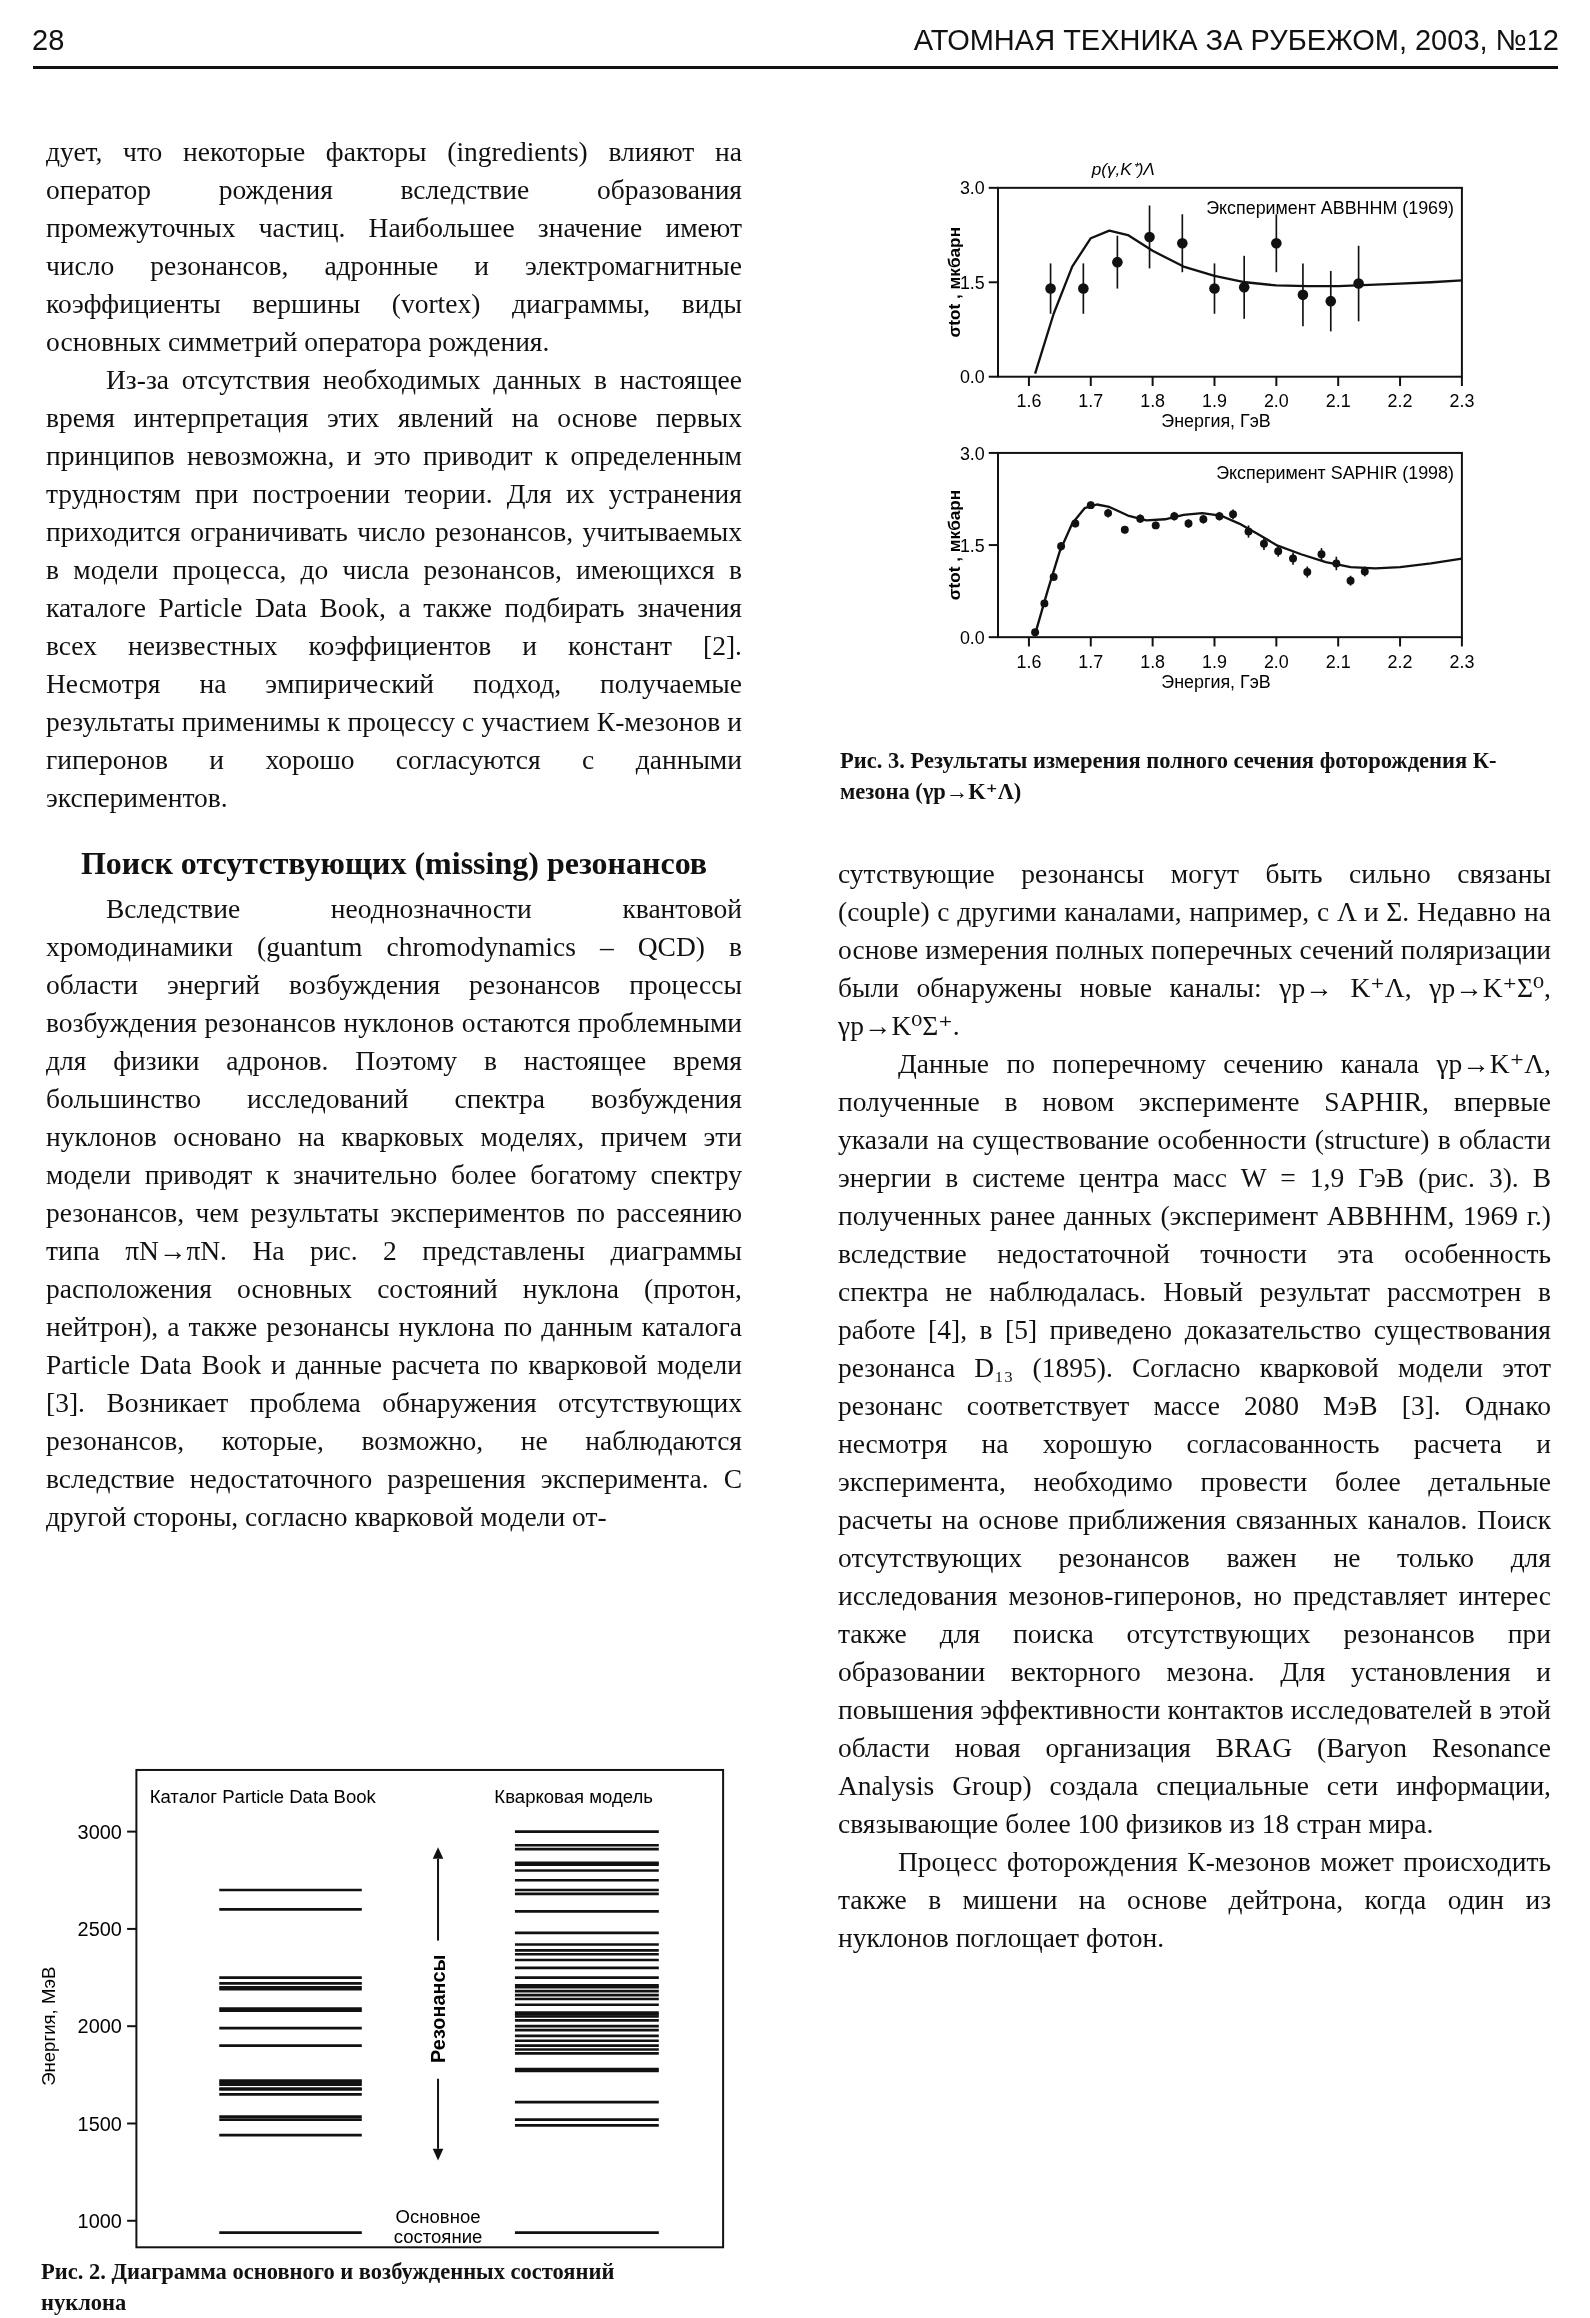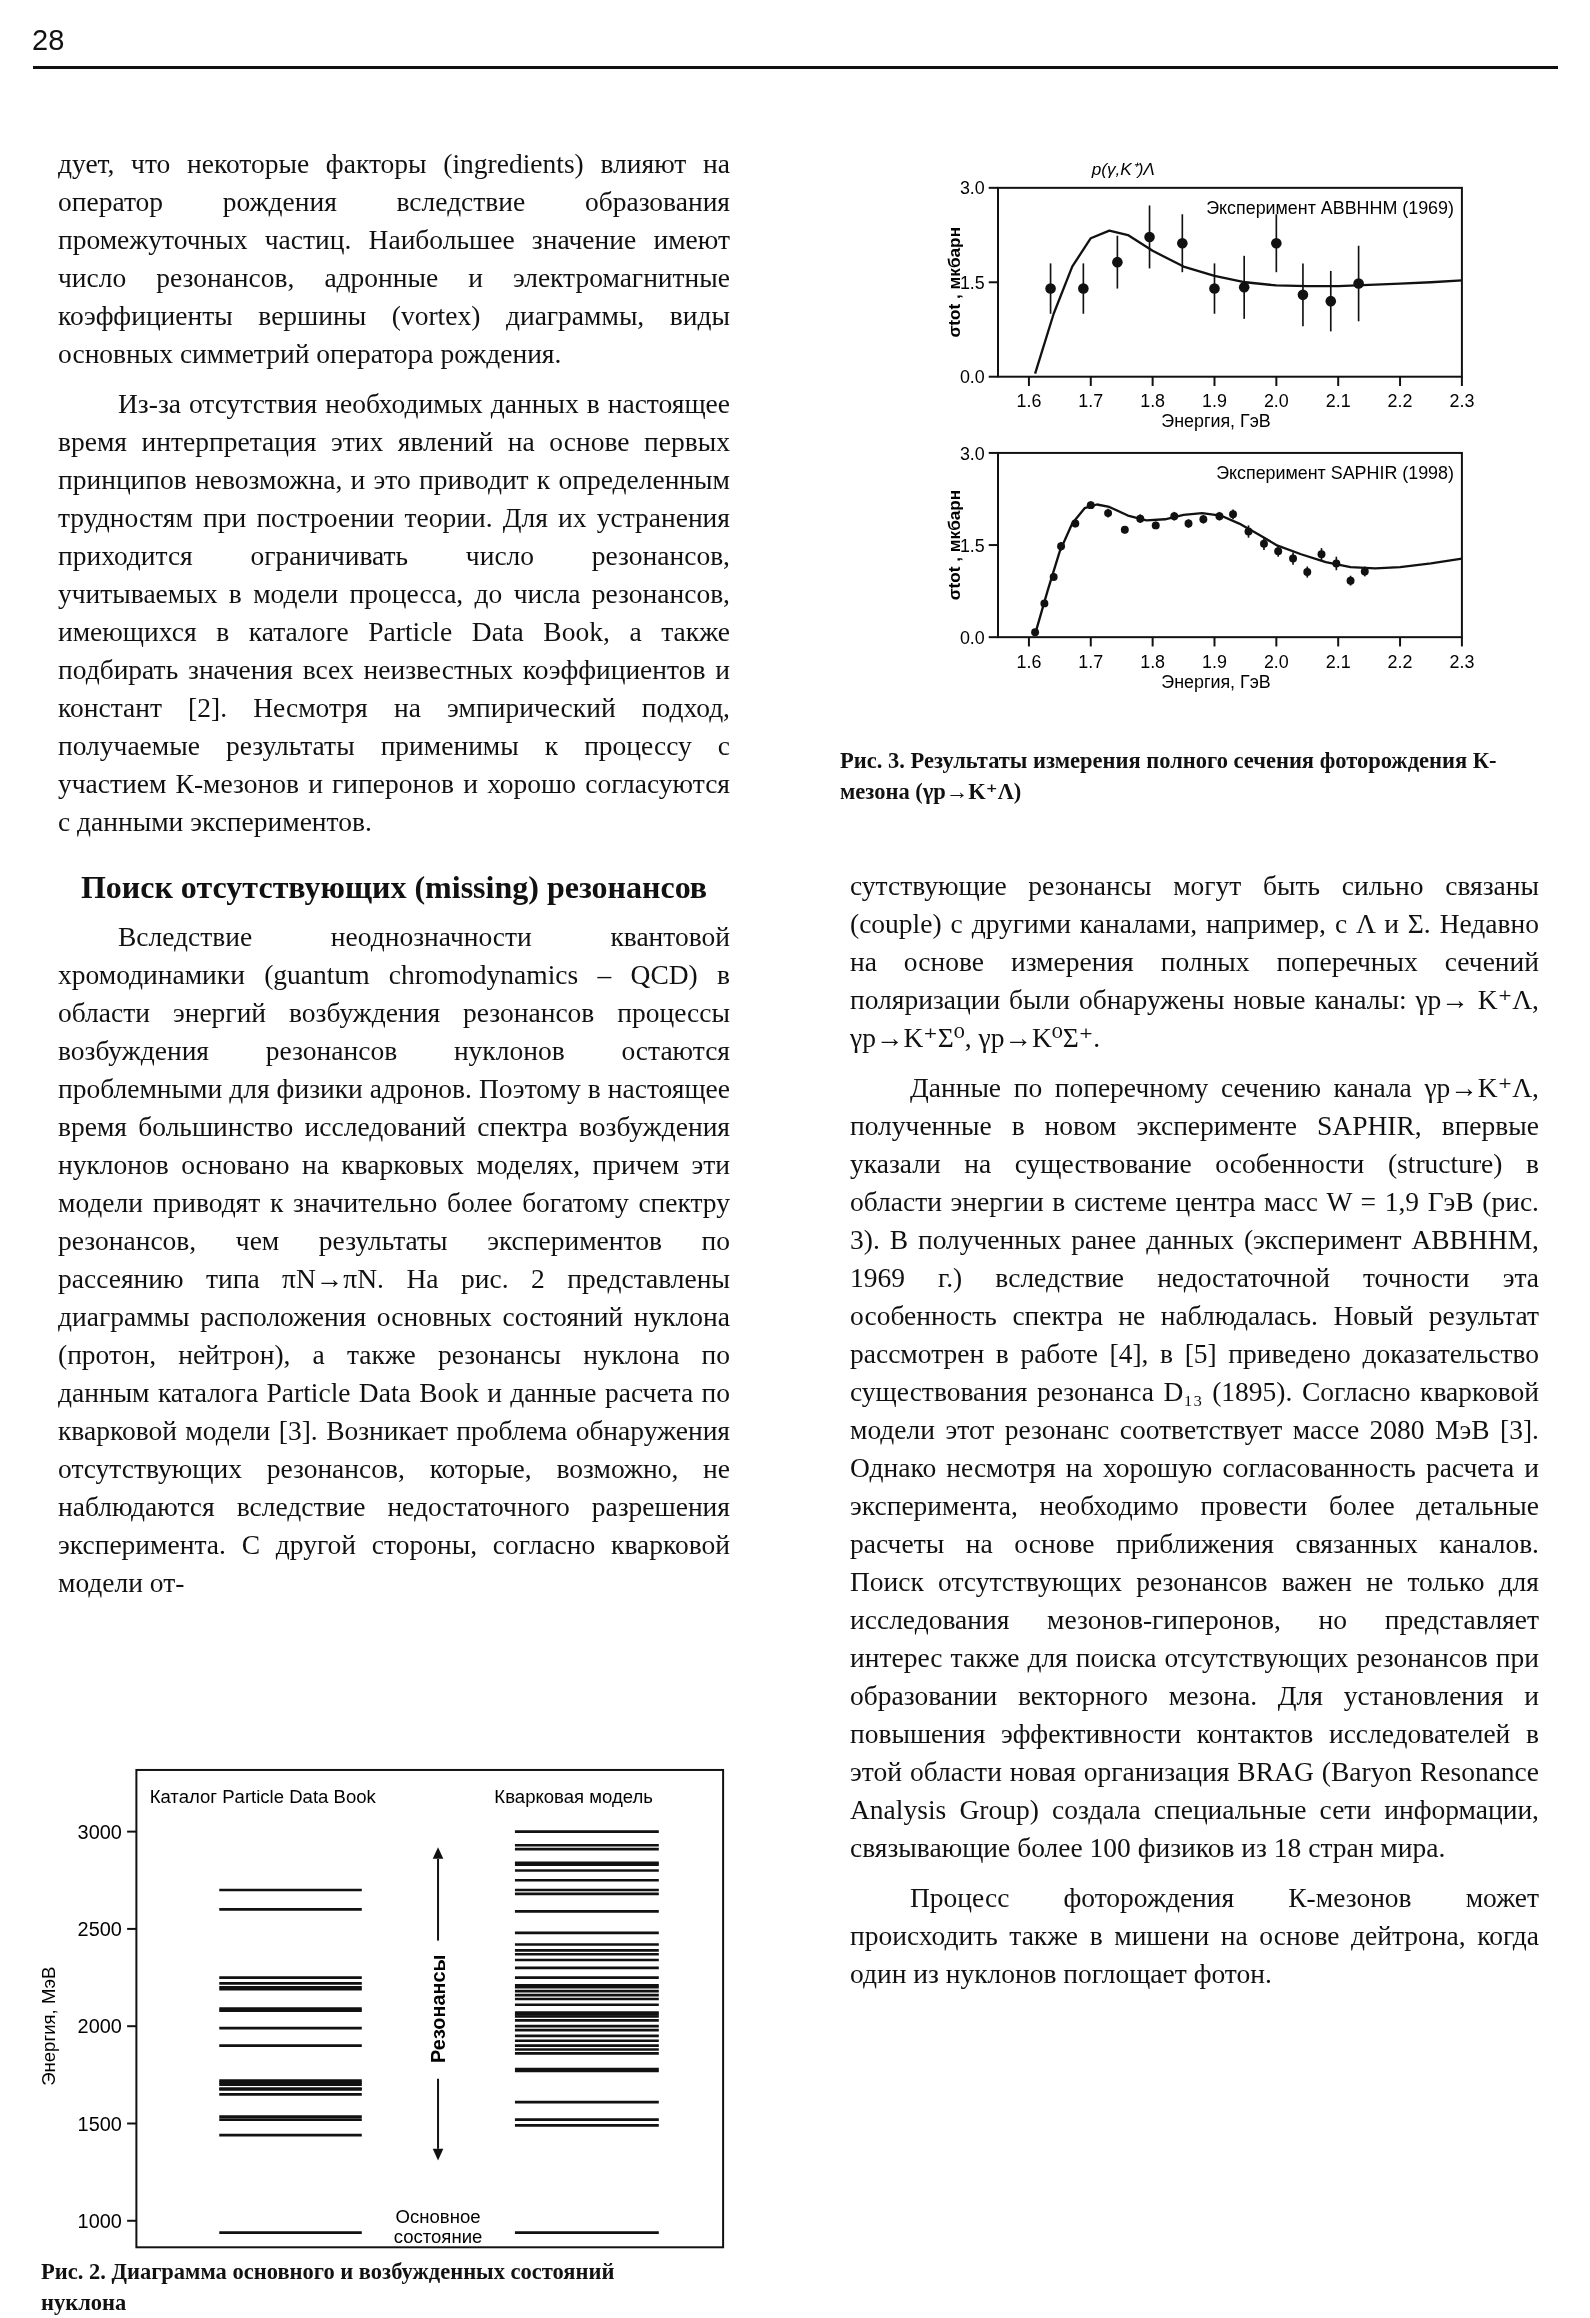--- a/index.html
+++ b/index.html
@@ -4,34 +4,35 @@
 <style>
   html, body { margin:0; padding:0; background:#fff; }
   body { width:1591px; height:2319px; position:relative; overflow:hidden; color:#111;
          font-family:"Liberation Serif", "DejaVu Serif", serif; }
   .abs { position:absolute; }
   .running-head { top:24px; left:32px; right:32px; height:40px; font-family:Liberation Sans, sans-serif; font-size:29px; }
   .page-num { position:absolute; left:0; top:0; }
   .journal { position:absolute; right:0; top:0; letter-spacing:0px; }
   .head-rule { top:66px; left:33px; width:1525px; height:2.7px; background:#111; }
   .col { font-size:27.5px; line-height:38px; text-align:justify; }
-  .col p { margin:12px; }
+  .col p { margin:0; }
   .col p.ind { text-indent:60px; }
   .col p.noind { text-indent:0; }
   .lcol { left:46px; width:696px; }
   .rcol { left:838px; width:713px; }
   .section-title { font-weight:bold; font-size:32px; text-align:center; margin:0; }
   .caption { font-weight:bold; font-size:22.5px; line-height:30.5px; }
   svg text { font-family:"Liberation Sans", sans-serif; }
 </style>
 </head>
 <body>
 
 <div class="abs running-head">
   <span class="page-num">28</span>
+  <span class="journal">АТОМНАЯ ТЕХНИКА ЗА РУБЕЖОМ, 2003, №12</span>
 </div>
 <div class="abs head-rule"></div>
 
 <div class="abs col lcol" style="top:133px;">
   <p class="noind">дует, что некоторые факторы (ingredients) влияют на оператор рождения вследствие образования промежуточных частиц. Наибольшее значение имеют число резонансов, адронные и электромагнитные коэффициенты вершины (vortex) диаграммы, виды основных симметрий оператора рождения.</p>
   <p class="ind">Из-за отсутствия необходимых данных в настоящее время интерпретация этих явлений на основе первых принципов невозможна, и это приводит к определенным трудностям при построении теории. Для их устранения приходится ограничивать число резонансов, учитываемых в модели процесса, до числа резонансов, имеющихся в каталоге Particle Data Book, а также подбирать значения всех неизвестных коэффициентов и констант [2]. Несмотря на эмпирический подход, получаемые результаты применимы к процессу с участием К-мезонов и гиперонов и хорошо согласуются с данными экспериментов.</p>
   <p class="section-title" style="margin-top:26.5px; margin-bottom:8px;">Поиск отсутствующих (missing) резонансов</p>
   <p class="ind">Вследствие неоднозначности квантовой хромодинамики (guantum chromodynamics – QCD) в области энергий возбуждения резонансов процессы возбуждения резонансов нуклонов остаются проблемными для физики адронов. Поэтому в настоящее время большинство исследований спектра возбуждения нуклонов основано на кварковых моделях, причем эти модели приводят к значительно более богатому спектру резонансов, чем результаты экспериментов по рассеянию типа πN→πN. На рис. 2 представлены диаграммы расположения основных состояний нуклона (протон, нейтрон), а также резонансы нуклона по данным каталога Particle Data Book и данные расчета по кварковой модели [3]. Возникает проблема обнаружения отсутствующих резонансов, которые, возможно, не наблюдаются вследствие недостаточного разрешения эксперимента. С другой стороны, согласно кварковой модели от-</p>
 </div>
 

